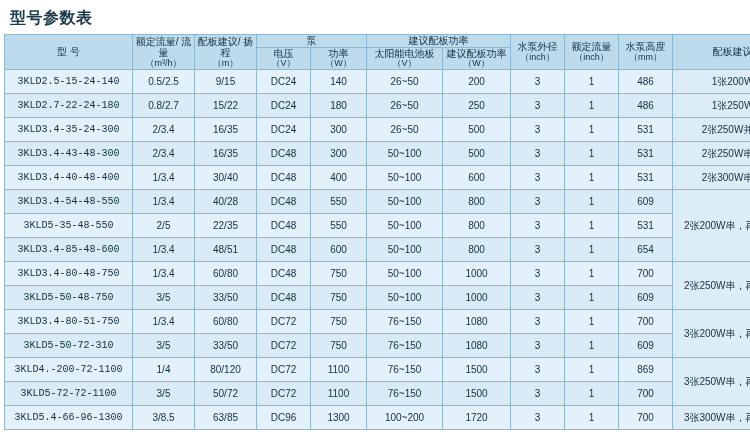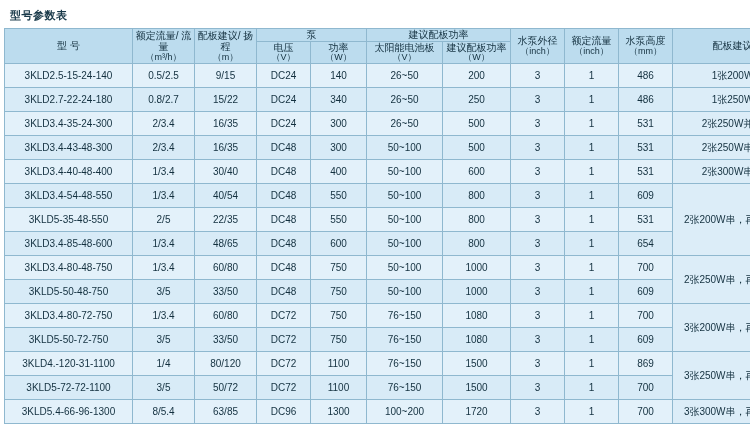--- a/index.html
+++ b/index.html
@@ -15,21 +15,21 @@
     overflow: hidden;
   }
   .page {
     position: relative;
     width: 750px;
     height: 434px;
     box-sizing: border-box;
     padding: 6px 4px 0 4px;
   }
   .doc-title {
-    font-size: 11px;
+    font-size: 16px;
     font-weight: bold;
     color: #1a3a4a;
     padding: 2px 0 5px 6px;
     letter-spacing: 0.5px;
   }
   table.spec {
     border-collapse: collapse;
     width: 742px;
     table-layout: fixed;
     margin: 0 auto;
@@ -65,20 +65,21 @@
     background: #e3f1fa;
   }
   tbody tr:nth-child(even) td {
     background: #d8ebf7;
   }
   td.model {
     text-align: left;
     padding-left: 7px;
     font-size: 10px;
     letter-spacing: 0;
+    font-family: Liberation Mono, monospace;
   }
   td.rec {
     background: #dcedf8 !important;
     font-size: 10px;
   }
   tbody tr:nth-child(even) td.rec {
     background: #dcedf8 !important;
   }
 </style>
 </head>
@@ -161,21 +162,21 @@
           <td>3</td>
           <td>1</td>
           <td>486</td>
           <td class="rec" rowspan="1">1张200W</td>
         </tr>
         <tr>
           <td class="model">3KLD2.7-22-24-180</td>
           <td>0.8/2.7</td>
           <td>15/22</td>
           <td>DC24</td>
-          <td>340</td>
+          <td>180</td>
           <td>26~50</td>
           <td>250</td>
           <td>3</td>
           <td>1</td>
           <td>486</td>
           <td class="rec" rowspan="1">1张250W</td>
         </tr>
         <tr>
           <td class="model">3KLD3.4-35-24-300</td>
           <td>2/3.4</td>
@@ -211,21 +212,21 @@
           <td>50~100</td>
           <td>600</td>
           <td>3</td>
           <td>1</td>
           <td>531</td>
           <td class="rec" rowspan="1">2张300W串联</td>
         </tr>
         <tr>
           <td class="model">3KLD3.4-54-48-550</td>
           <td>1/3.4</td>
-          <td>40/54</td>
+          <td>40/28</td>
           <td>DC48</td>
           <td>550</td>
           <td>50~100</td>
           <td>800</td>
           <td>3</td>
           <td>1</td>
           <td>609</td>
           <td class="rec" rowspan="3">2张200W串，再并1组</td>
         </tr>
         <tr>
@@ -236,21 +237,21 @@
           <td>550</td>
           <td>50~100</td>
           <td>800</td>
           <td>3</td>
           <td>1</td>
           <td>531</td>
         </tr>
         <tr>
           <td class="model">3KLD3.4-85-48-600</td>
           <td>1/3.4</td>
-          <td>48/65</td>
+          <td>48/51</td>
           <td>DC48</td>
           <td>600</td>
           <td>50~100</td>
           <td>800</td>
           <td>3</td>
           <td>1</td>
           <td>654</td>
         </tr>
         <tr>
           <td class="model">3KLD3.4-80-48-750</td>
@@ -271,46 +272,46 @@
           <td>33/50</td>
           <td>DC48</td>
           <td>750</td>
           <td>50~100</td>
           <td>1000</td>
           <td>3</td>
           <td>1</td>
           <td>609</td>
         </tr>
         <tr>
-          <td class="model">3KLD3.4-80-72-750</td>
+          <td class="model">3KLD3.4-80-51-750</td>
           <td>1/3.4</td>
           <td>60/80</td>
           <td>DC72</td>
           <td>750</td>
           <td>76~150</td>
           <td>1080</td>
           <td>3</td>
           <td>1</td>
           <td>700</td>
           <td class="rec" rowspan="2">3张200W串，再并2组</td>
         </tr>
         <tr>
-          <td class="model">3KLD5-50-72-750</td>
+          <td class="model">3KLD5-50-72-310</td>
           <td>3/5</td>
           <td>33/50</td>
           <td>DC72</td>
           <td>750</td>
           <td>76~150</td>
           <td>1080</td>
           <td>3</td>
           <td>1</td>
           <td>609</td>
         </tr>
         <tr>
-          <td class="model">3KLD4.-120-31-1100</td>
+          <td class="model">3KLD4.-200-72-1100</td>
           <td>1/4</td>
           <td>80/120</td>
           <td>DC72</td>
           <td>1100</td>
           <td>76~150</td>
           <td>1500</td>
           <td>3</td>
           <td>1</td>
           <td>869</td>
           <td class="rec" rowspan="2">3张250W串，再并1组</td>
@@ -322,21 +323,21 @@
           <td>DC72</td>
           <td>1100</td>
           <td>76~150</td>
           <td>1500</td>
           <td>3</td>
           <td>1</td>
           <td>700</td>
         </tr>
         <tr>
           <td class="model">3KLD5.4-66-96-1300</td>
-          <td>8/5.4</td>
+          <td>3/8.5</td>
           <td>63/85</td>
           <td>DC96</td>
           <td>1300</td>
           <td>100~200</td>
           <td>1720</td>
           <td>3</td>
           <td>1</td>
           <td>700</td>
           <td class="rec" rowspan="1">3张300W串，再并1组</td>
         </tr>

